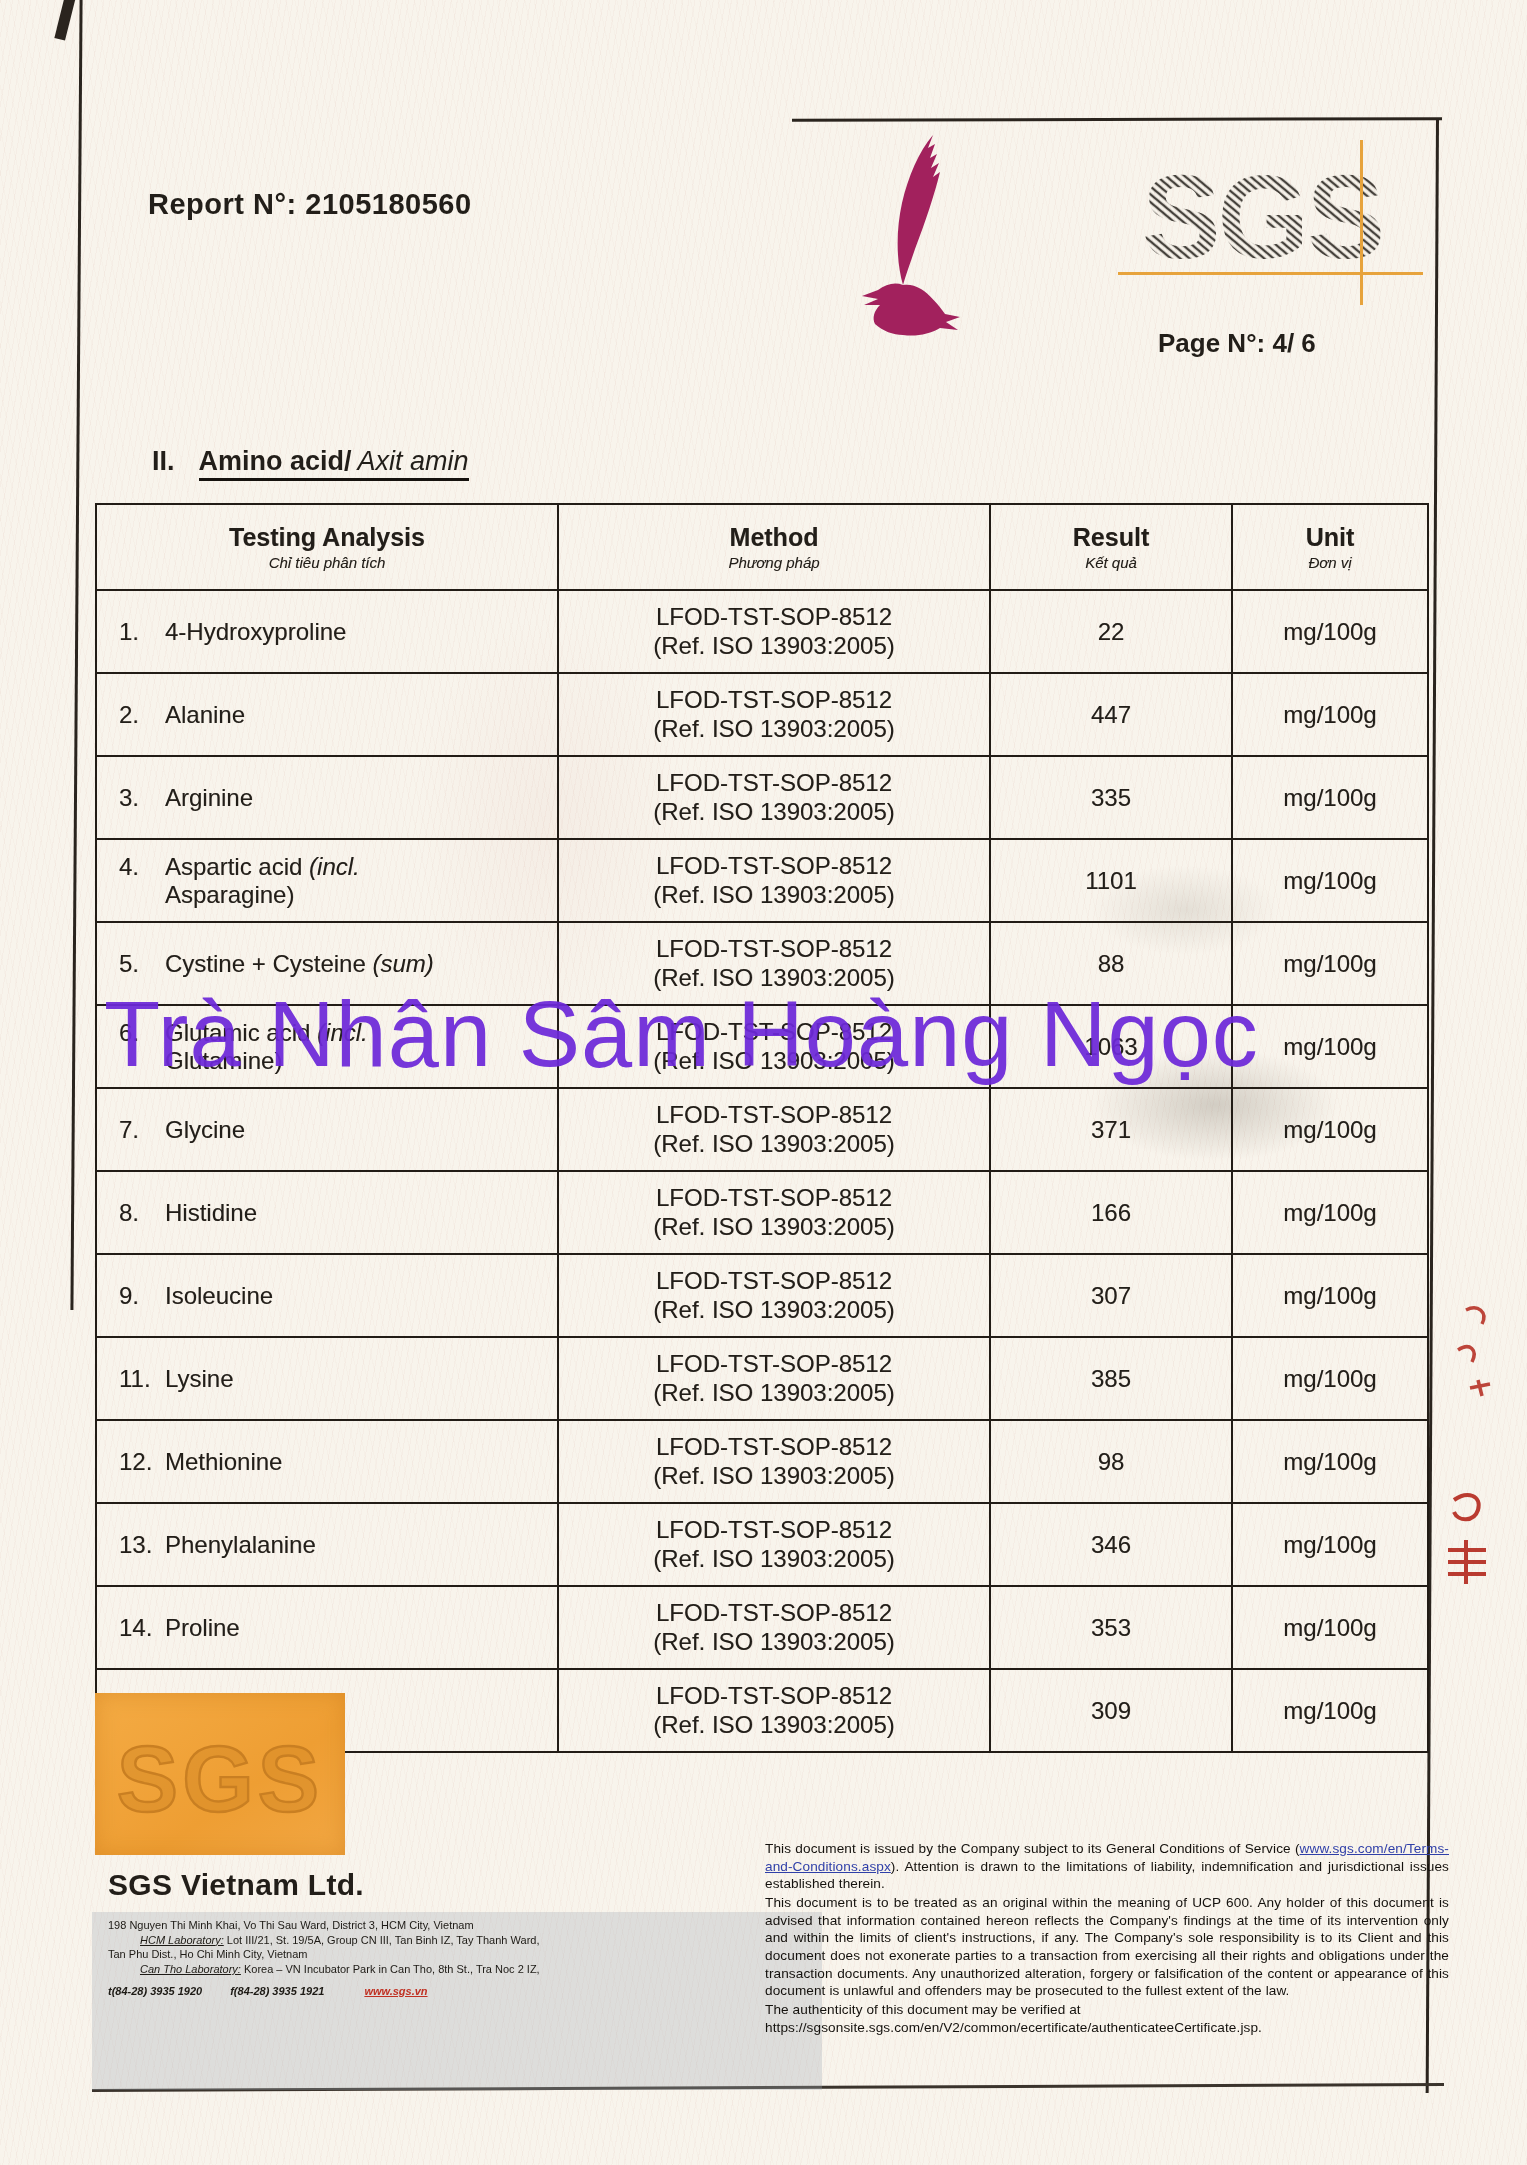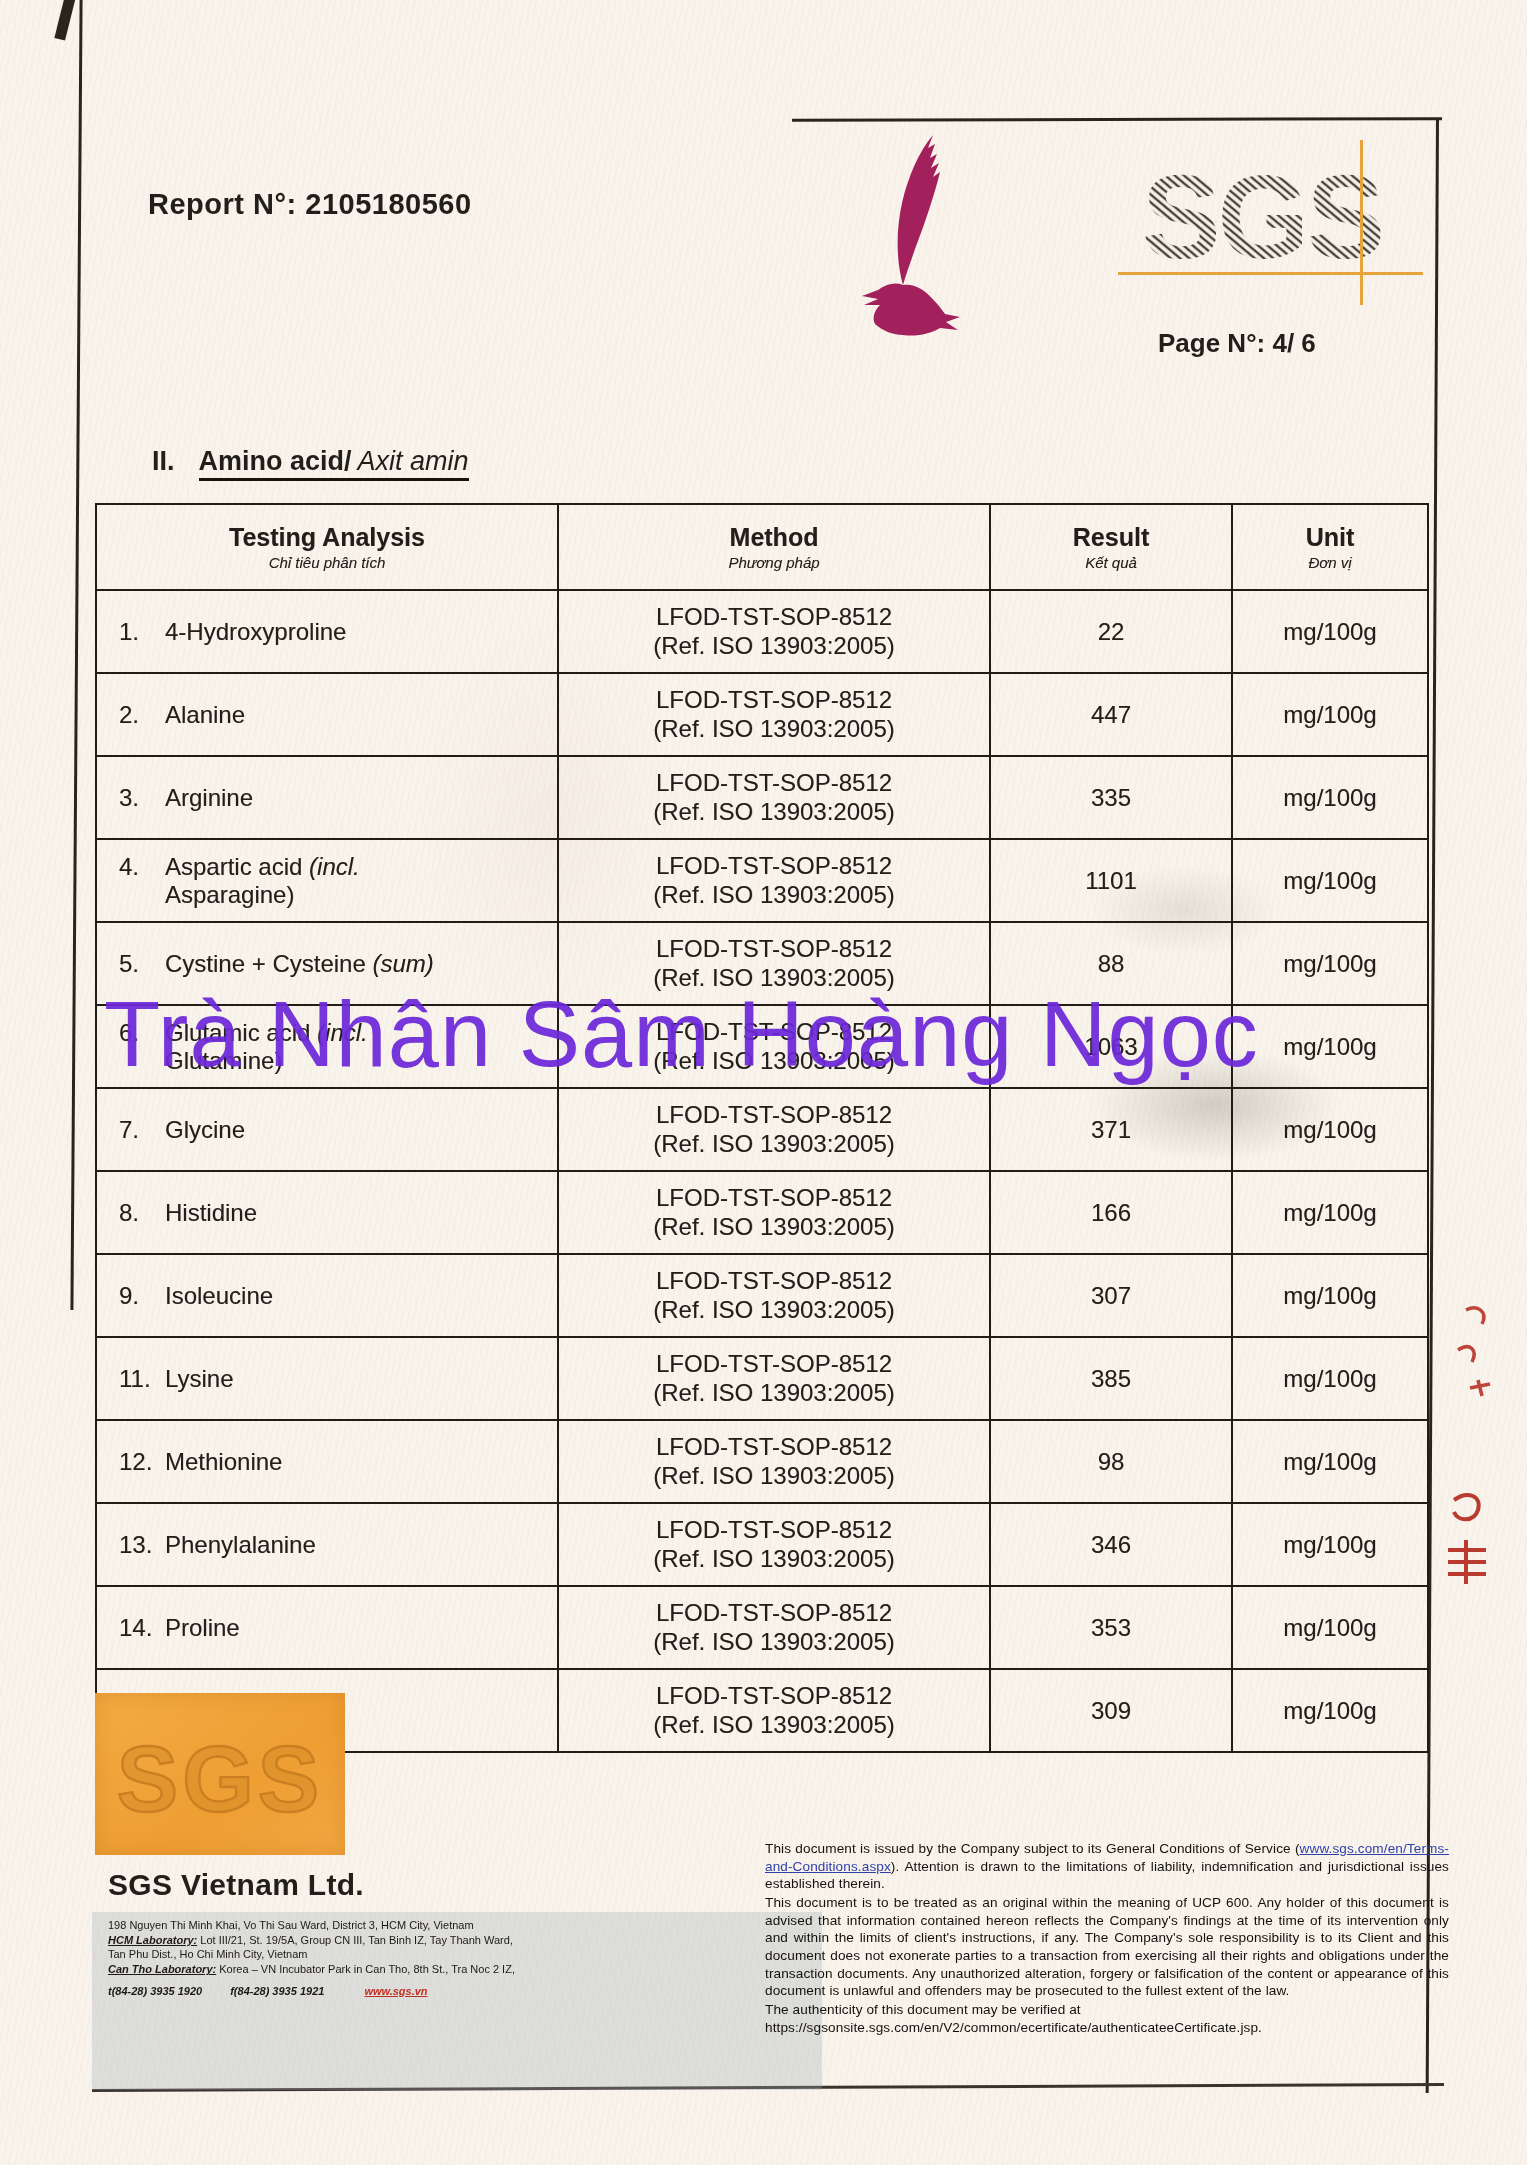--- a/index.html
+++ b/index.html
@@ -83,21 +83,21 @@
   .company {
     position:absolute; left:108px; top:1868px; z-index:4;
     font-size:30px; font-weight:bold; letter-spacing:0.3px;
   }
   .addr-band {
     position:absolute; left:92px; top:1912px; z-index:3;
     width:730px; height:178px; padding:6px 0 0 16px; box-sizing:border-box;
     background:rgba(160,170,180,0.30);
     font-size:11px; line-height:1.34; color:#1d1a15;
   }
-  .addr-band .lab { font-weight:bold; font-style:italic; text-decoration:underline; }
+  .addr-band .lab { font-weight:normal; font-style:italic; text-decoration:underline;margin-left:32px; }
   .phone-line { font-style:italic; font-weight:bold; margin-top:7px; }
   .phone-line .gap { margin-left:28px; margin-right:40px; }
   .site { color:#c03022; font-weight:bold; font-style:italic; text-decoration:underline; }
 
   .legal {
     position:absolute; left:765px; top:1840px; z-index:3;
     width:684px; font-size:13.6px; line-height:1.3; text-align:justify;
     color:#14110d; letter-spacing:0.1px;
   }
   .legal p { margin:0 0 1px 0; }

